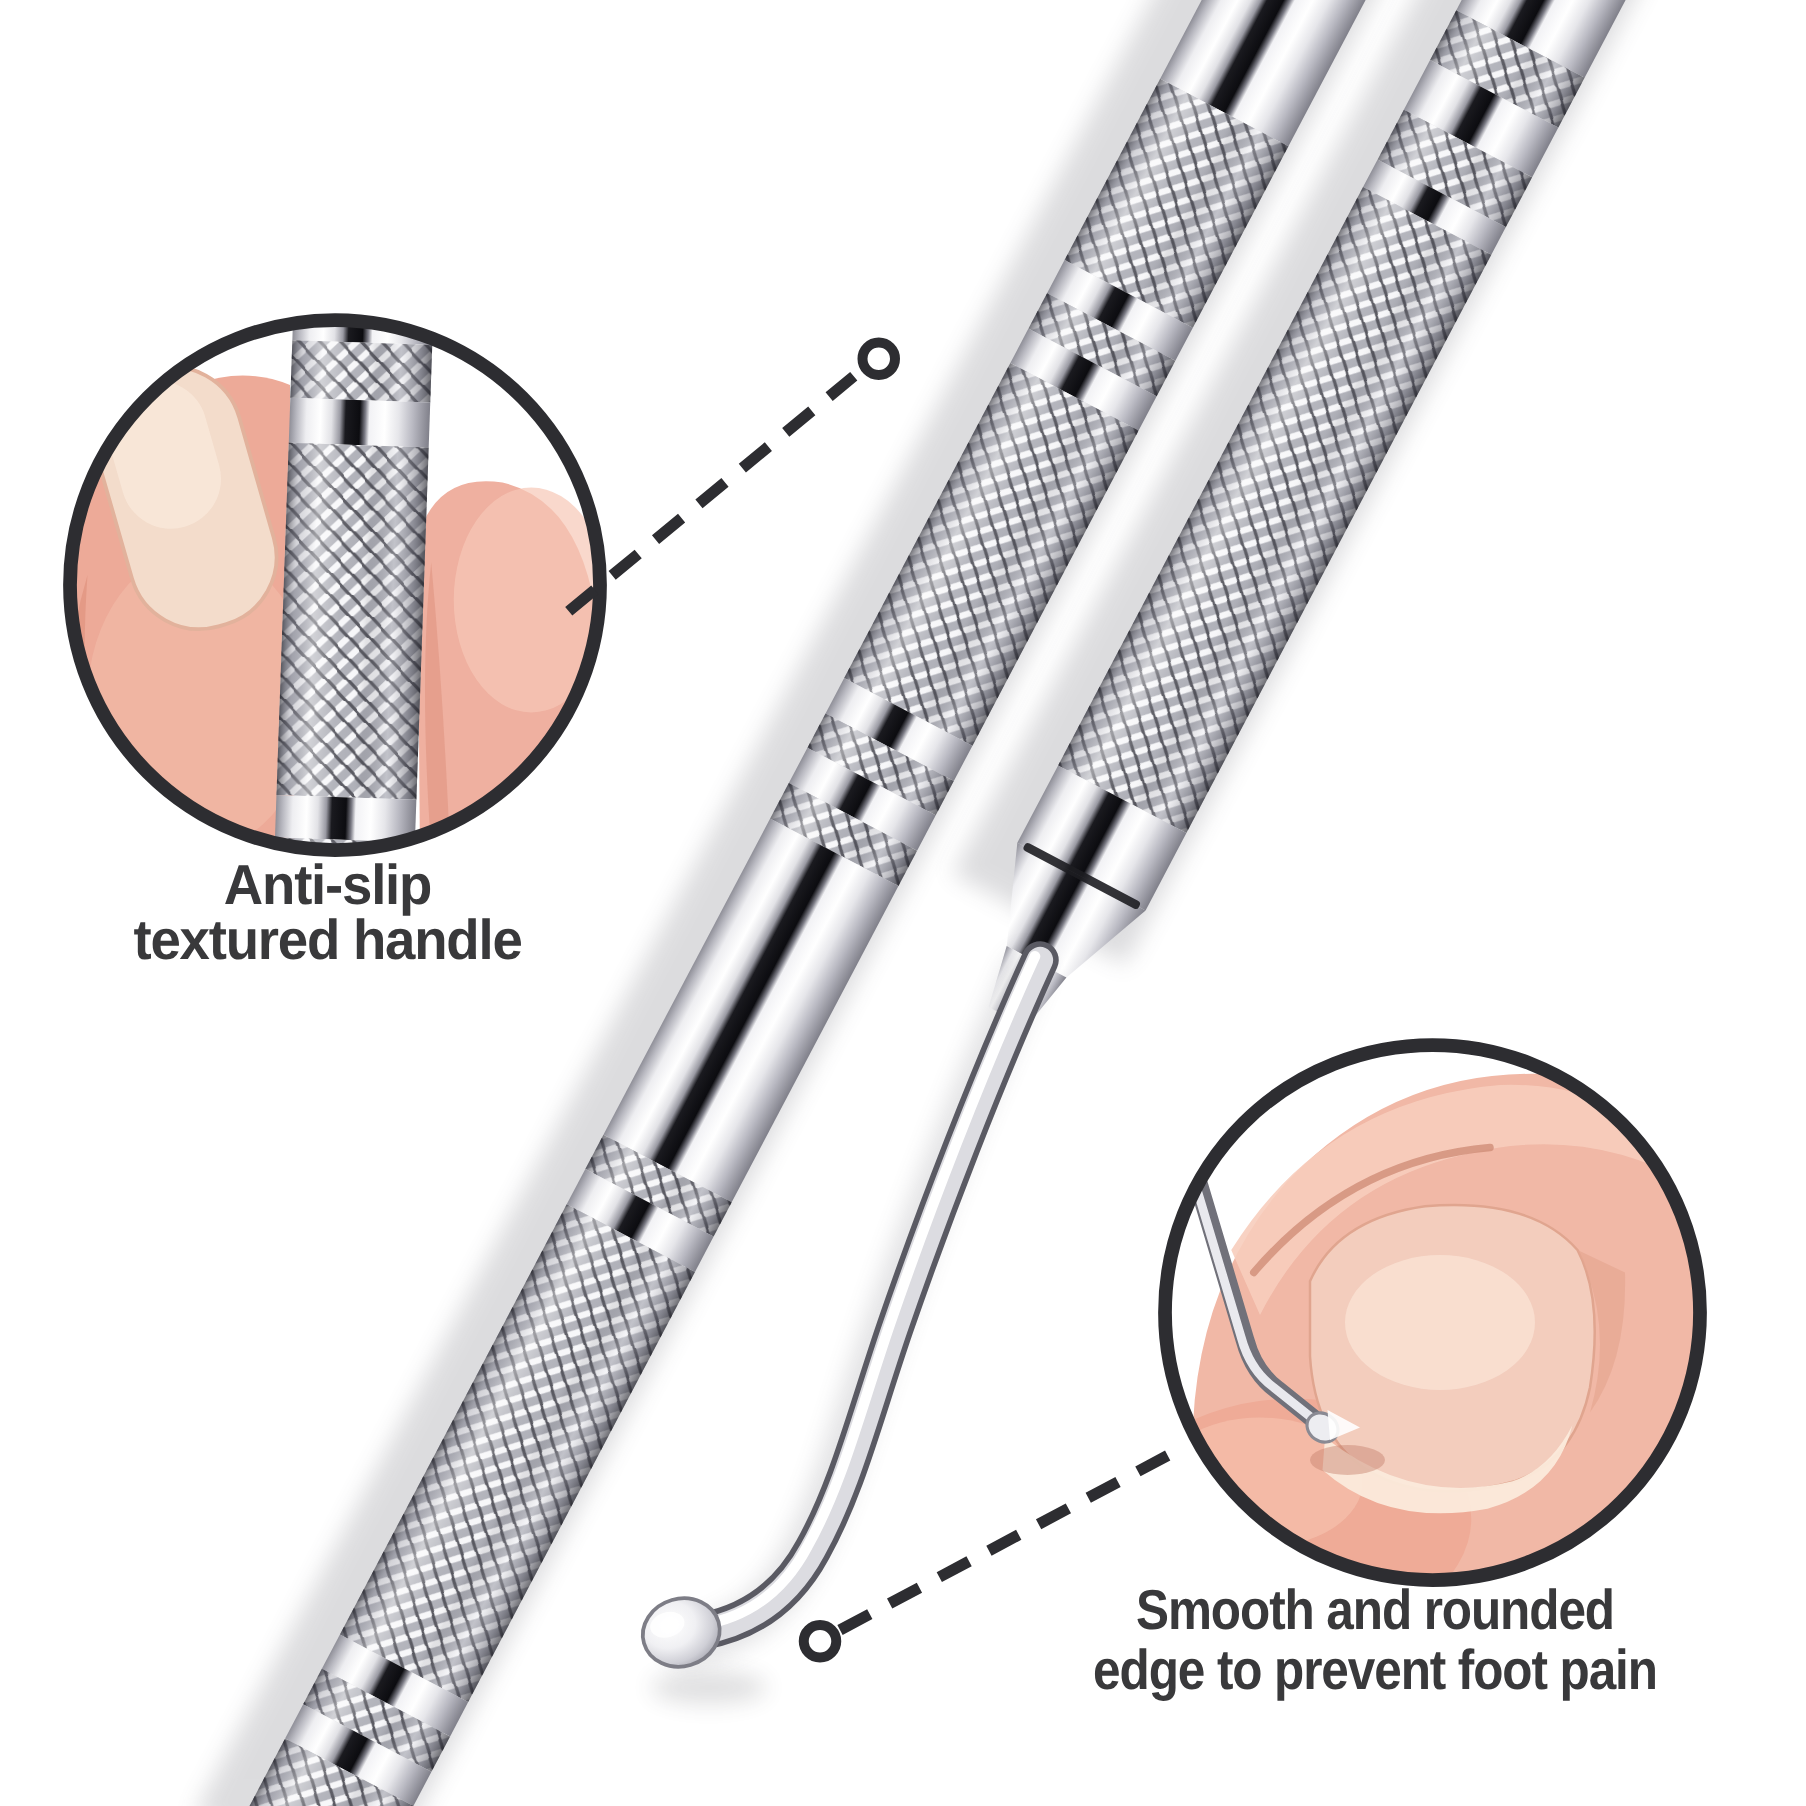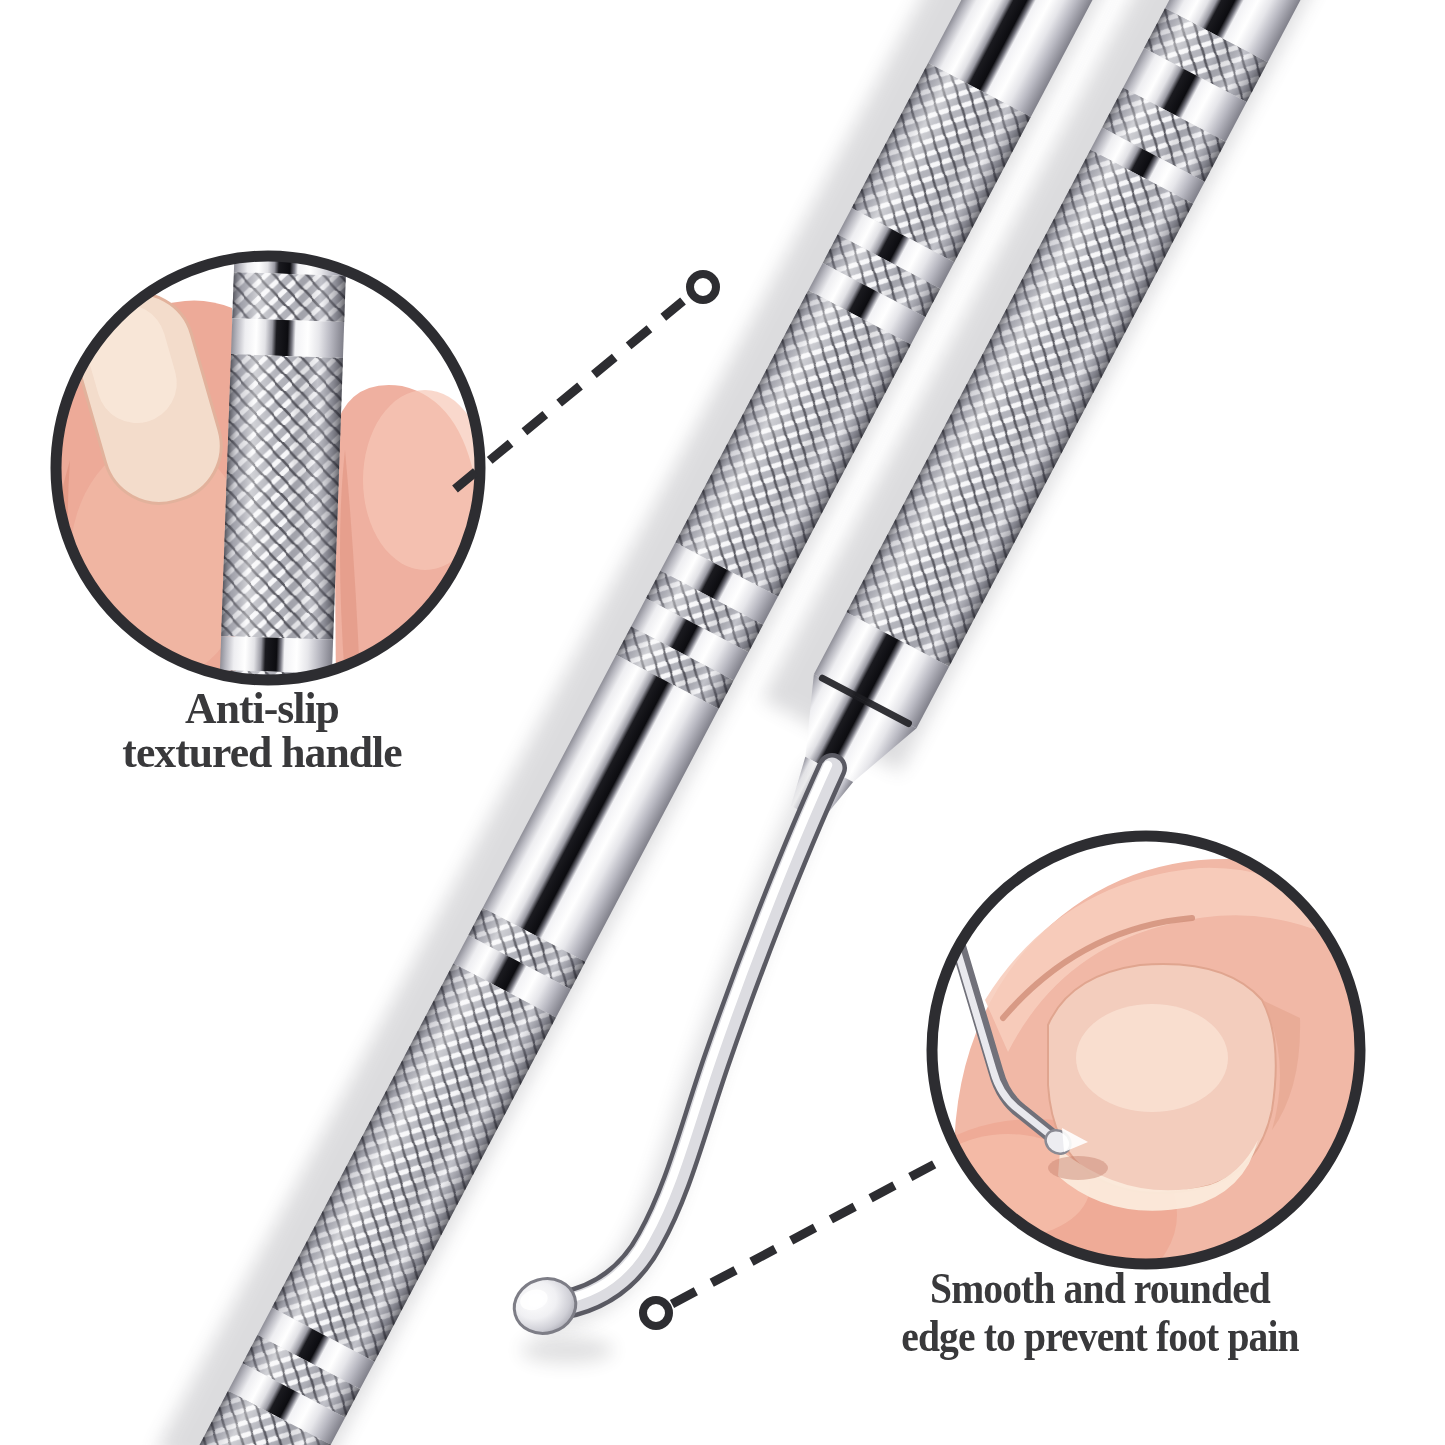--- a/index.html
+++ b/index.html
@@ -1,17 +1,17 @@
 <!DOCTYPE html>
 <html><head>
 <meta charset="utf-8">
 <style>
   html,body{margin:0;padding:0;background:#ffffff;}
   .stage{position:relative;width:1445px;height:1445px;background:#ffffff;overflow:hidden;
-         font-family:Liberation Serif, serif;}
+         font-family:Liberation Sans, sans-serif;}
   .stage svg{position:absolute;left:0;top:0;}
   .caption{position:absolute;text-align:center;font-weight:700;color:#39393b;}
   .caption .cap-line{white-space:nowrap;}
   #cap-anti-slip{left:12px;top:686px;width:500px;font-size:45px;line-height:44px;
                  letter-spacing:-1px;transform:scaleX(.97);transform-origin:50% 0;}
   #cap-smooth-edge{left:750px;top:1264px;width:700px;font-size:45px;line-height:48px;
                  letter-spacing:-1px;transform:scaleX(.88);transform-origin:50% 0;}
 </style>
 </head>
 <body>

